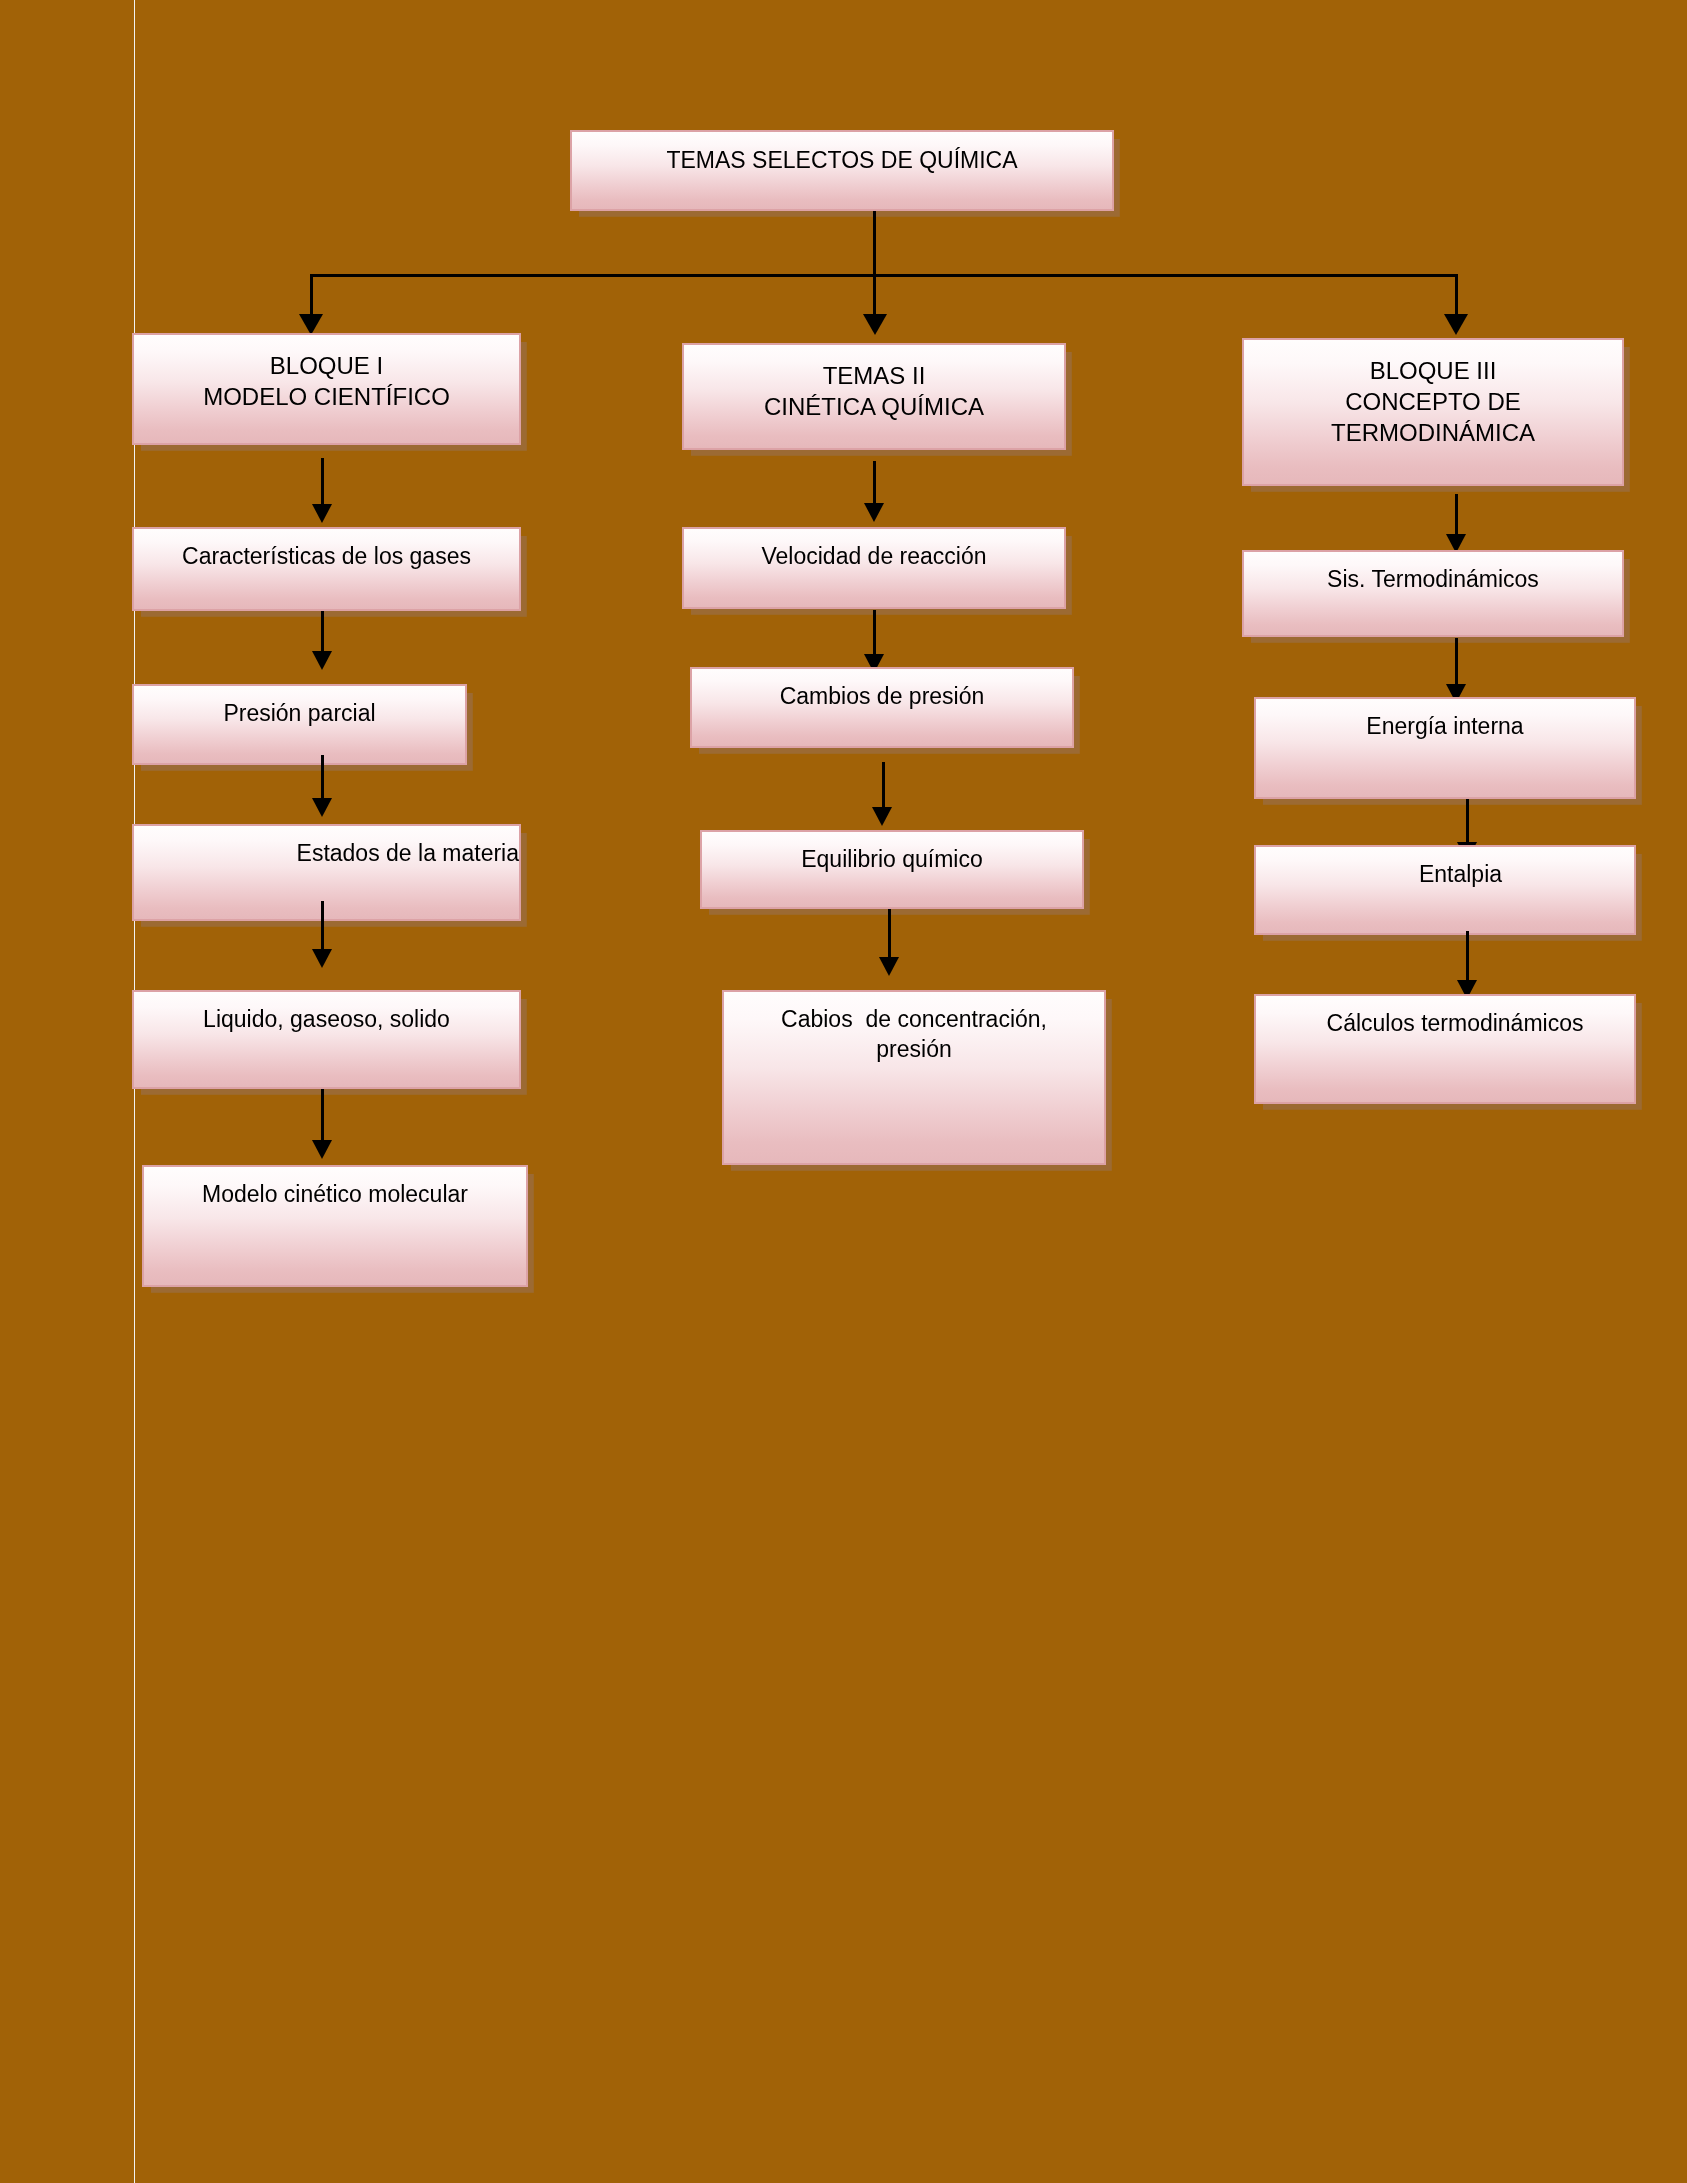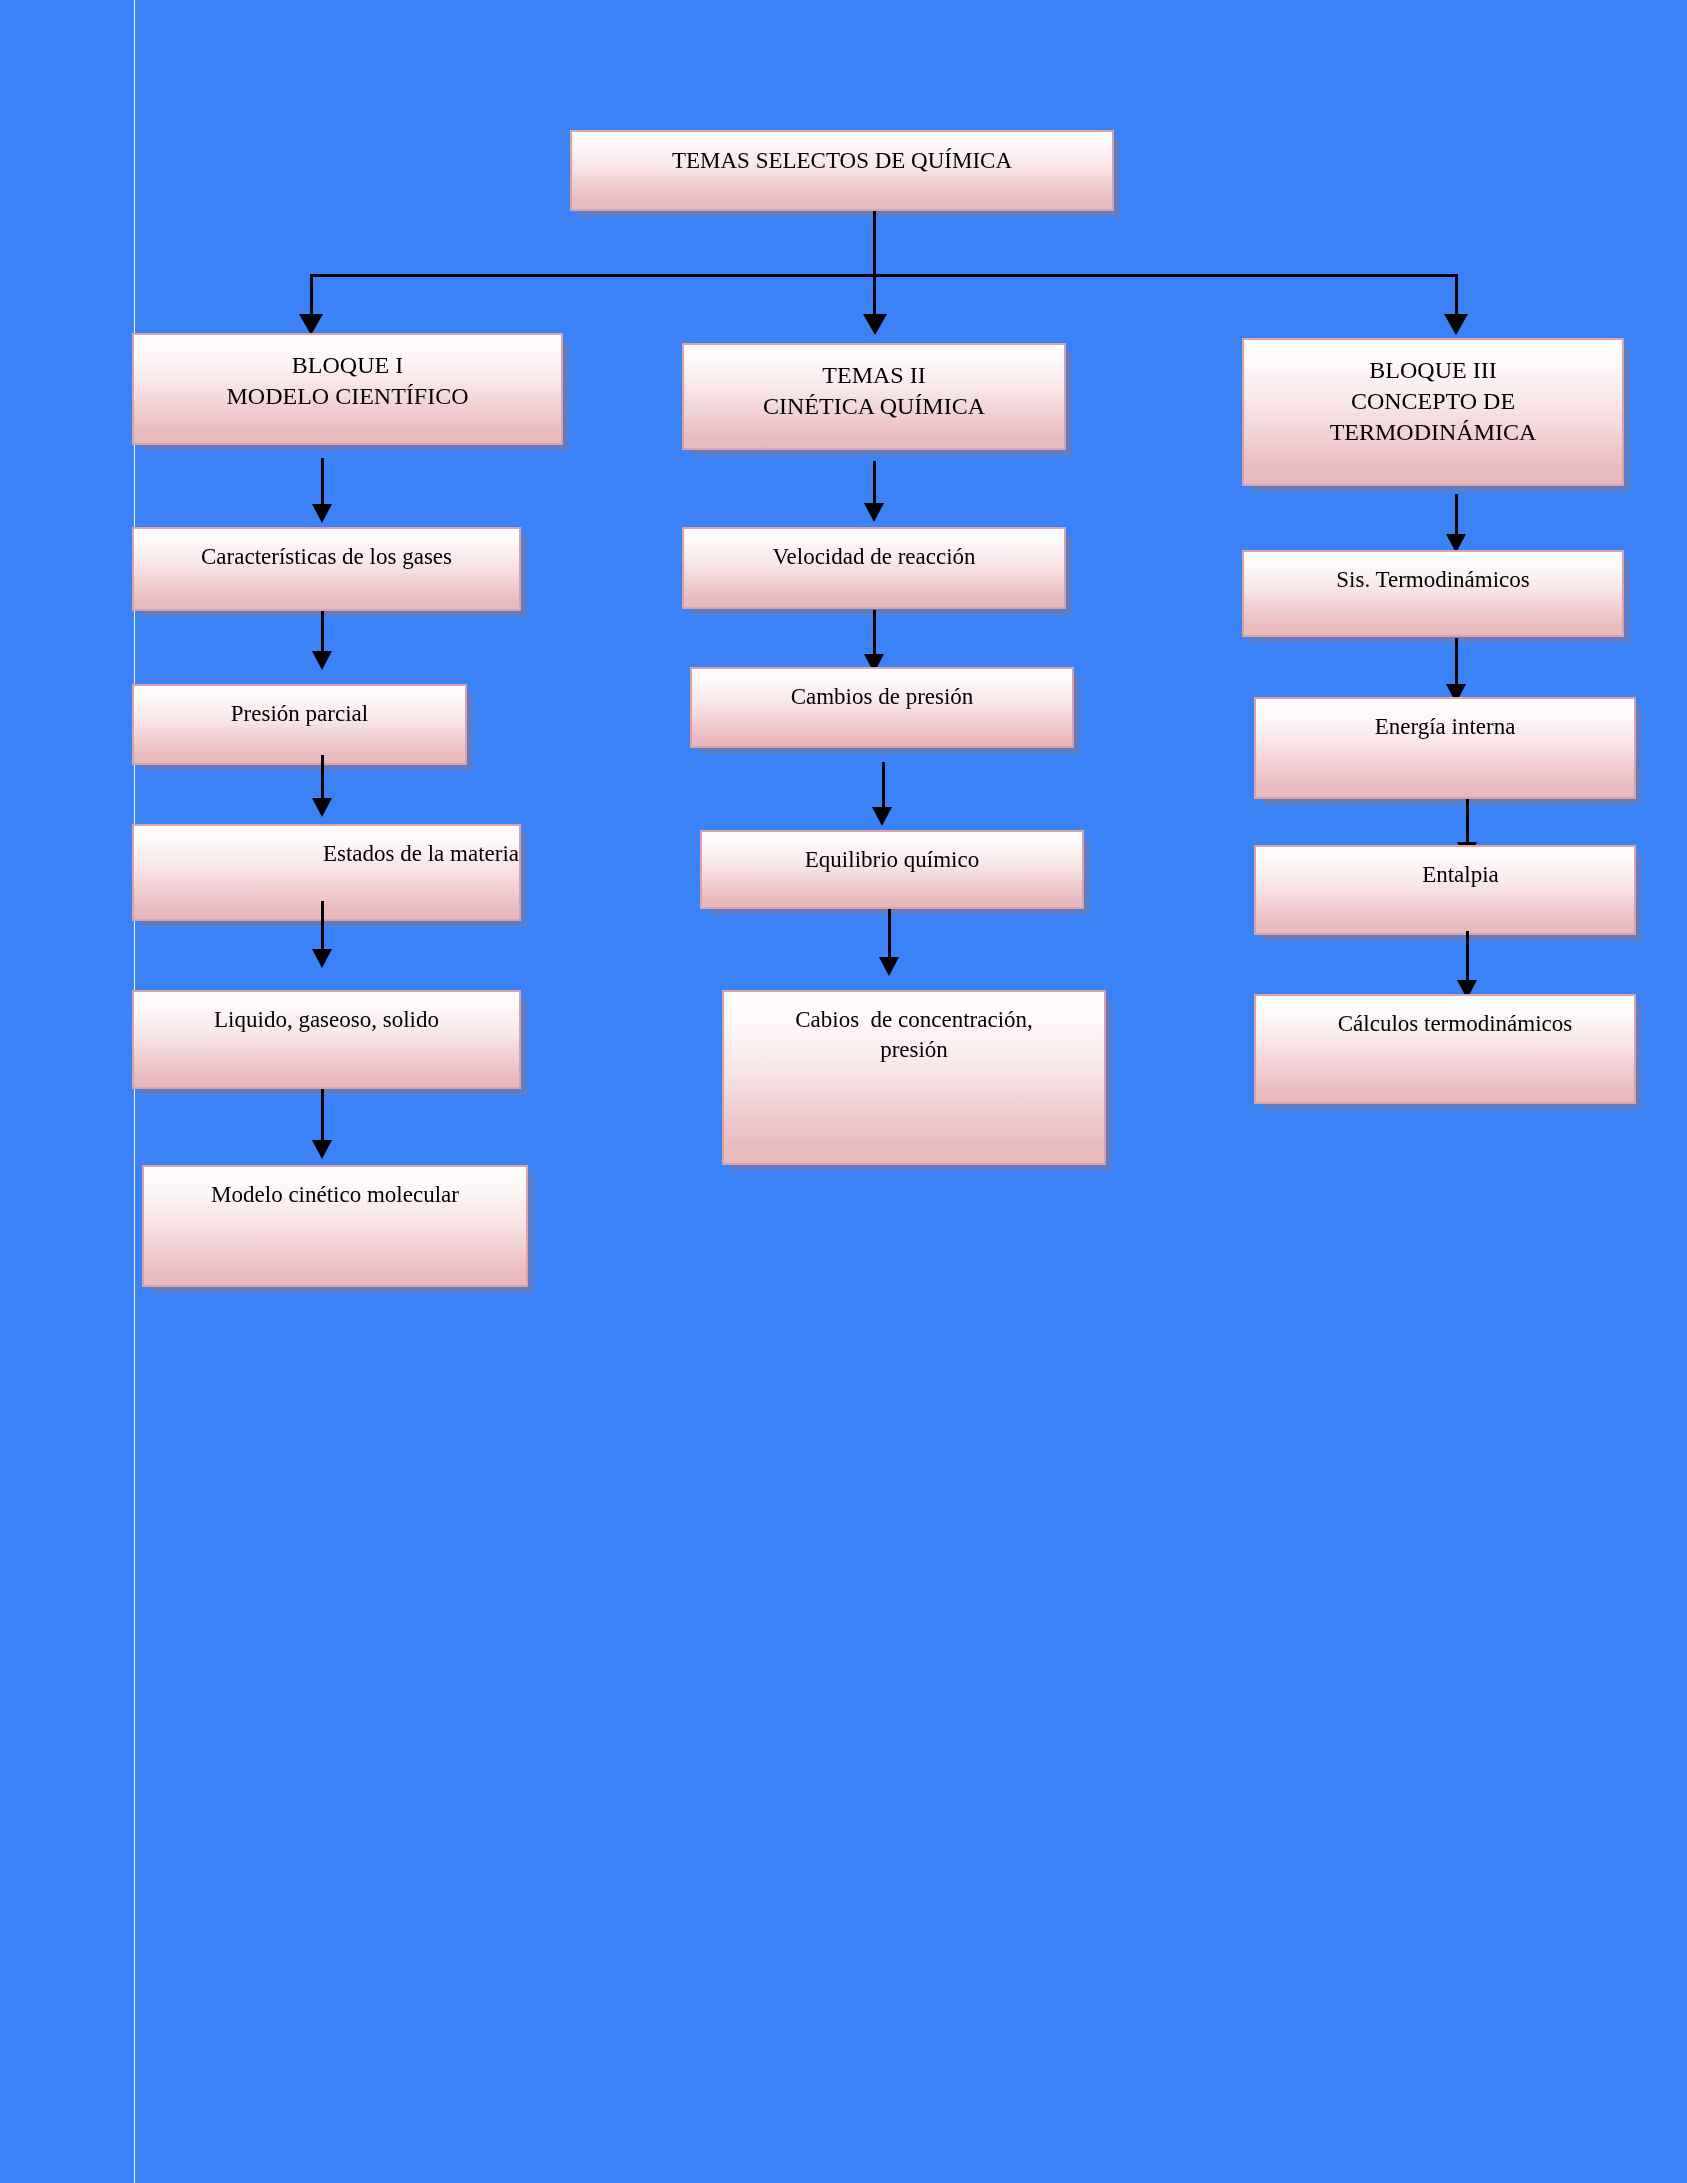--- a/index.html
+++ b/index.html
@@ -9,23 +9,22 @@
     background: #ffffff;
   }
   body {
     font-family: "Liberation Sans", sans-serif;
     color: #000000;
   }
   #page {
     position: relative;
     width: 1687px;
     height: 2183px;
-    background: #3b82f6;
+    background: #a16207;
     overflow: hidden;
-    font-family: Liberation Serif, serif;
   }
   
   .margin-guide {
     position: absolute;
     left: 134px;
     top: 0;
     width: 0.8px;
     height: 2183px;
     background: #f2f2f2;
   }
@@ -112,21 +111,21 @@
 
   <div class="vline" style="left:310px; top:274px; height:44px;"></div>
   <div class="arrow-head" style="left:299px; top:314px;"></div>
 
   <div class="vline" style="left:873px; top:274px; height:44px;"></div>
   <div class="arrow-head" style="left:863px; top:314px;"></div>
 
   <div class="vline" style="left:1455px; top:274px; height:44px;"></div>
   <div class="arrow-head" style="left:1444px; top:314px;"></div>
 
-  <div class="node bloque" style="left:132px; top:333px; width:431px; height:112px;">
+  <div class="node bloque" style="left:132px; top:333px; width:389px; height:112px;">
     <span class="label">BLOQUE I
 MODELO CIENTÍFICO</span>
   </div>
 
   <div class="vline" style="left:321px; top:458px; height:49px;"></div>
   <div class="arrow-head small" style="left:312px; top:504px;"></div>
 
   <div class="node topic" style="left:132px; top:527px; width:389px; height:84px;">
     <span class="label">Características de los gases</span>
   </div>

